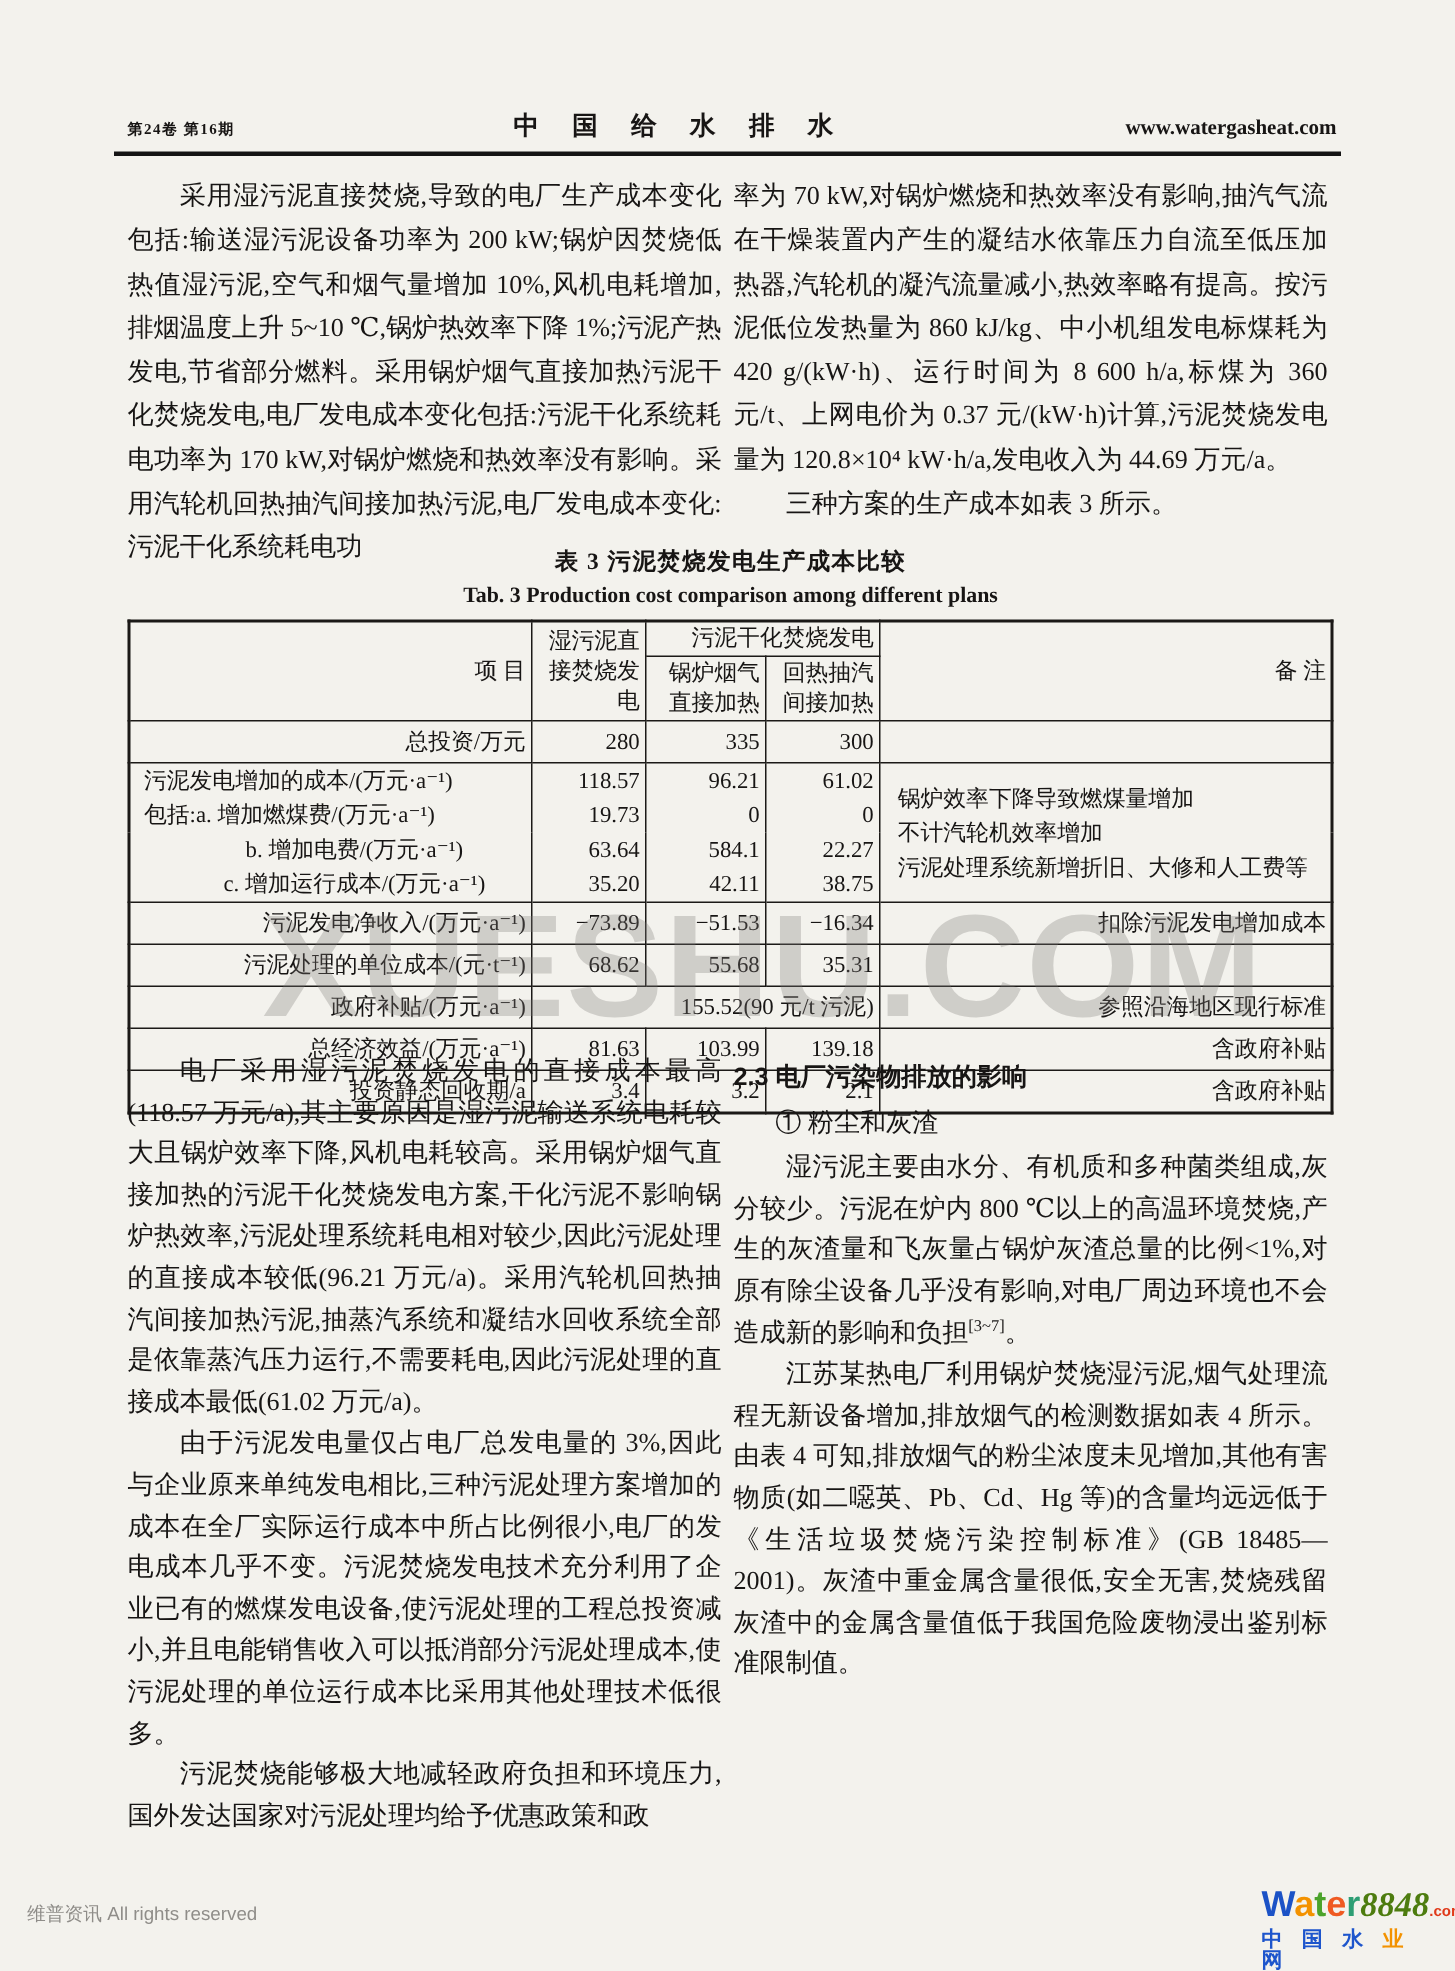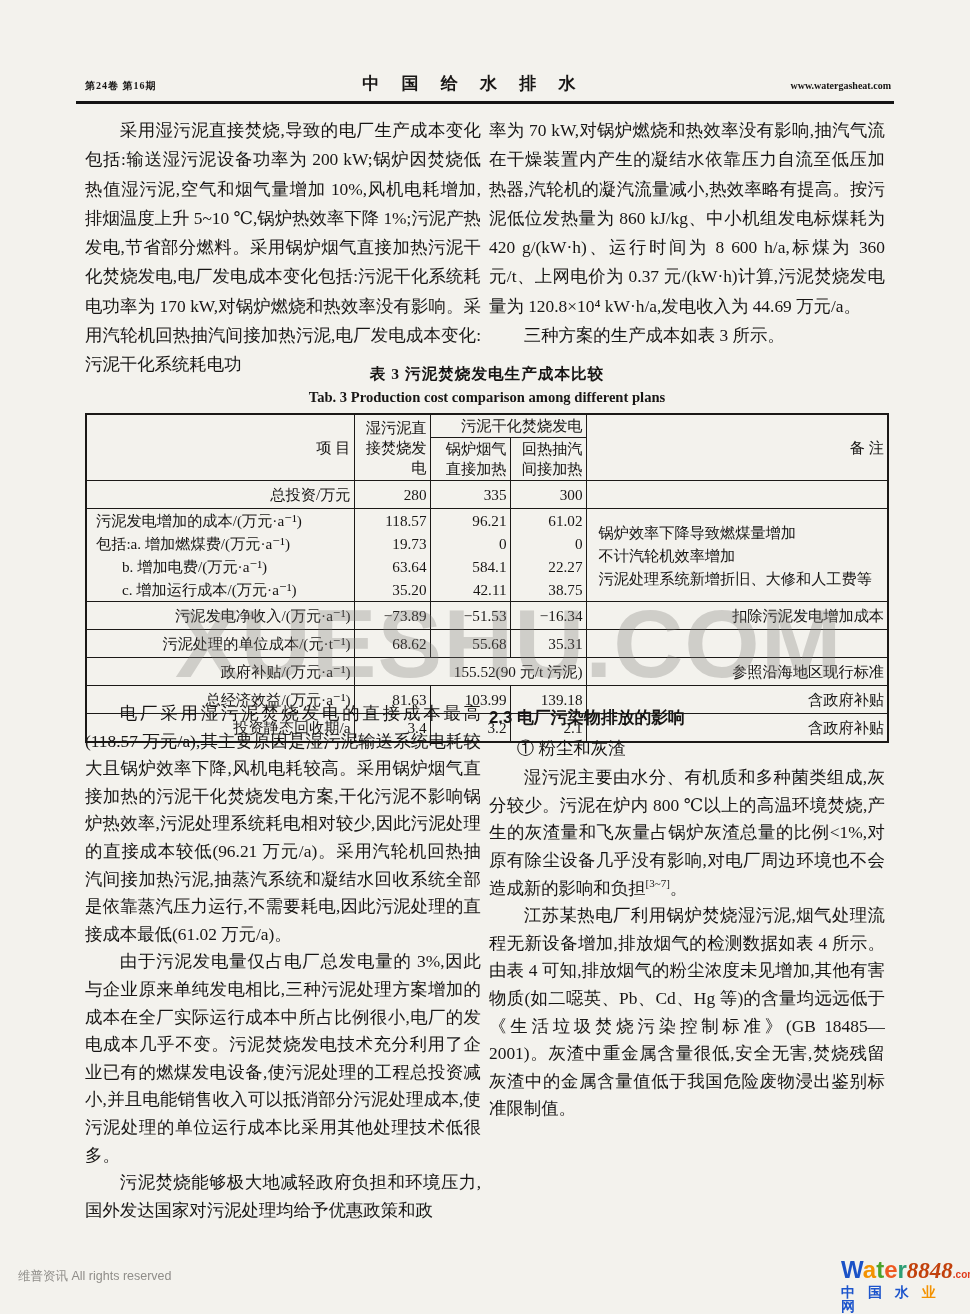--- a/index.html
+++ b/index.html
@@ -3,21 +3,21 @@
 <meta charset="utf-8">
 <style>
   html,body{margin:0;padding:0;background:#dddcd7;}
   .page{position:relative;width:970px;height:1314px;background:#f3f2ed;
         font-family:"Liberation Serif","DejaVu Serif",serif;color:#171514;overflow:hidden;}
   
   .hdr{position:absolute;top:72px;left:85px;width:806px;display:flex;
        justify-content:space-between;align-items:baseline;}
   .hdr .issue{font-size:10px;font-weight:700;letter-spacing:1px;}
   .hdr .journal{font-size:17px;font-weight:700;letter-spacing:9px;}
-  .hdr .site{font-size:10px;font-weight:700;}
+  .hdr .site{font-size:14px;font-weight:700;}
   .rule{position:absolute;top:101px;left:76px;width:818px;height:3px;background:#141414;}
   
   .cols{position:absolute;left:85px;width:808px;display:flex;gap:8px;}
   .cols.top{top:116px;}
   .cols.bottom{top:700px;}
   .col{width:396px;text-align:justify;}
   .cols.top .col{font-size:17.4px;line-height:29.3px;}
   .cols.bottom .col{font-size:17.4px;line-height:27.6px;}
   p{margin:0;}
   .indent{text-indent:2em;}
@@ -31,40 +31,40 @@
   .t-en{text-align:center;font-weight:700;font-size:14.6px;margin-top:4px;}
   table{width:802px;margin:7px auto 0 auto;border-collapse:collapse;
         border:2.4px solid #1b1917;font-size:15.2px;table-layout:fixed;}
   th,td{border:1.5px solid #1b1917;padding:1px 3px;text-align:right;
         vertical-align:middle;font-weight:400;overflow:hidden;}
   thead th{line-height:20px;}
   tbody td{height:25px;line-height:20px;}
   tr.cost td{border-top:none;border-bottom:none;height:21px;}
   tr.cost-first td{border-top:1.5px solid #1b1917;}
   td.lbl{text-align:left;padding-left:9px;}
-  td.lbl-ind{text-align:left;padding-left:35px;}
+  td.lbl-ind{text-align:center;padding-left:35px;}
   td.rmk{ text-align:left;padding-left:12px;line-height:23px;}
   
   .wm{position:absolute;top:588px;left:175px;width:800px;
       font-family:"Liberation Sans","DejaVu Sans",sans-serif;font-weight:700;
       font-size:97px;letter-spacing:1px;color:rgba(125,122,118,0.30);
       white-space:nowrap;pointer-events:none;}
   
   .pageno{position:absolute;top:1243px;left:0;width:970px;text-align:center;
           font-size:16.5px;letter-spacing:2px;}
   .copyright{position:absolute;top:1268px;left:18px;font-size:12.5px;color:#8f8d89;
              font-family:"Liberation Sans","DejaVu Sans",sans-serif;}
   .logo{position:absolute;top:1258px;left:841px;width:126px;line-height:1;
         font-family:"Liberation Sans","DejaVu Sans",sans-serif;}
   .logo-row{white-space:nowrap;}
   .logo-water span{font-weight:700;font-size:24px;}
   .lw0{color:#1b52c6;} .lw1{color:#f39200;} .lw2{color:#4ba32b;}
   .lw3{color:#ef5a22;} .lw4{color:#2d9e74;}
   .logo-num{font-family:"Liberation Serif","DejaVu Serif",serif;font-style:italic;
-            font-weight:700;font-size:23px;color:#c2410c;}
+            font-weight:700;font-size:23px;color:#4d7c0f;}
   .logo-com{font-size:10px;color:#e03a1a;font-weight:700;}
   .logo-cn{margin-top:3px;font-size:14px;font-weight:700;letter-spacing:4.5px;color:#1d55cc;}
   .logo-cn .mid{color:#f39200;}
 </style>
 </head>
 <body>
 
 <div class="page">
 
   <div class="hdr">

